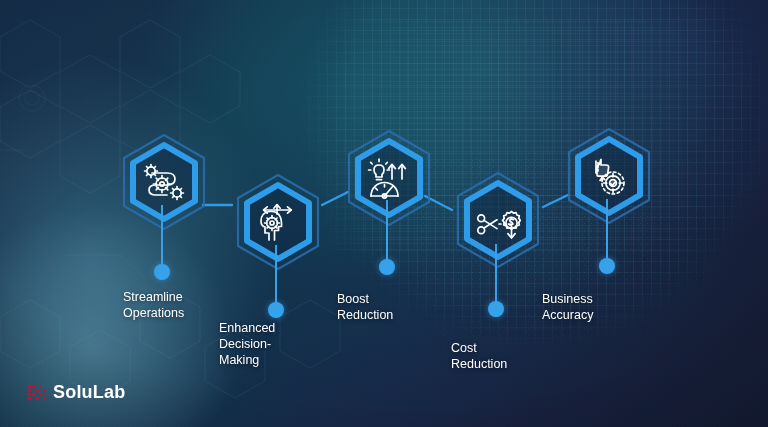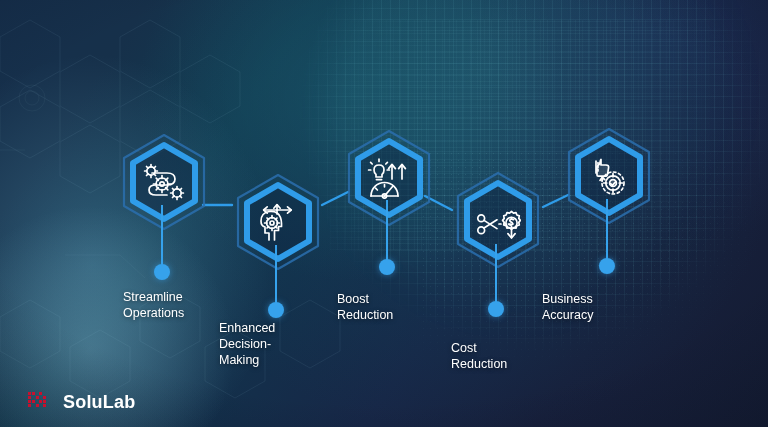--- a/index.html
+++ b/index.html
@@ -74,21 +74,21 @@
     position:absolute;color:#ffffff;font-size:12.5px;line-height:16px;
     white-space:pre-line;text-shadow:0 1px 4px rgba(0,0,0,.5);
   }
   .dot{
     position:absolute;width:16px;height:16px;border-radius:50%;
     background:#36a2ec;box-shadow:0 0 6px rgba(54,162,236,.55);
   }
   .stem{position:absolute;width:2px;background:#36a2ec;}
 
   
-  .logo{position:absolute;left:28px;bottom:14px;display:flex;align-items:flex-start;gap:17px;}
+  .logo{position:absolute;left:28px;bottom:24px;display:flex;align-items:flex-end;gap:7px;}
   .logo-mark{width:18px;height:18px;display:block;}
   .logo-text{color:#fff;font-size:18px;font-weight:600;letter-spacing:.2px;}
 </style>
 </head>
 <body>
 
 <div id="stage">
 
   <div class="tex">
     <div class="tex-globe"></div>

